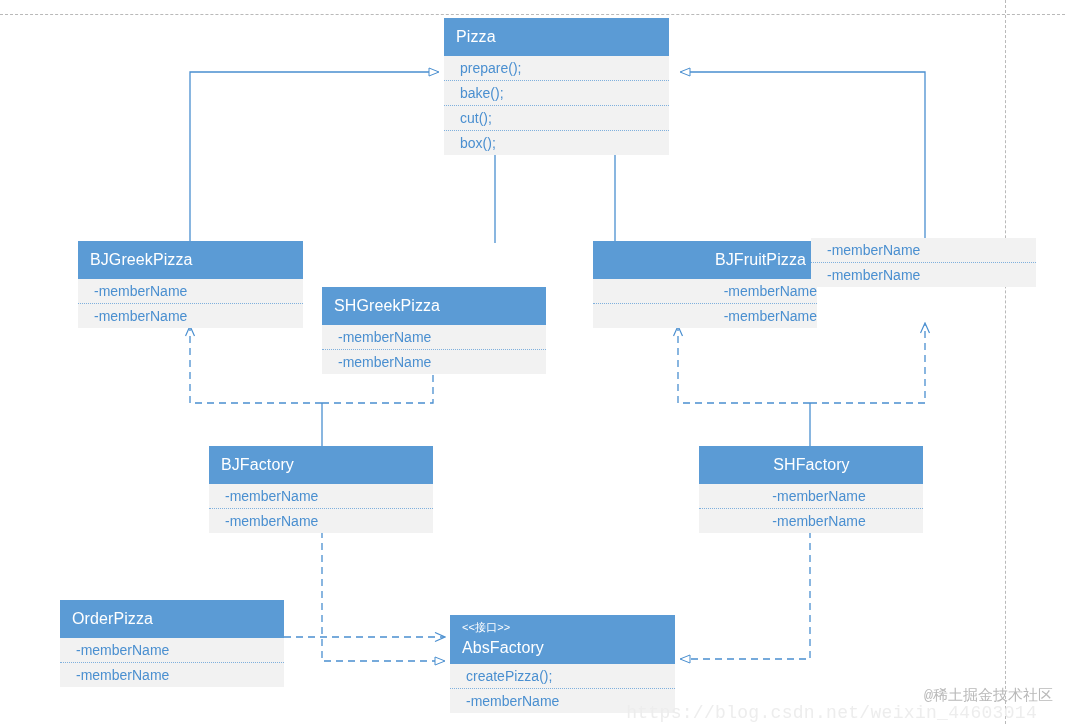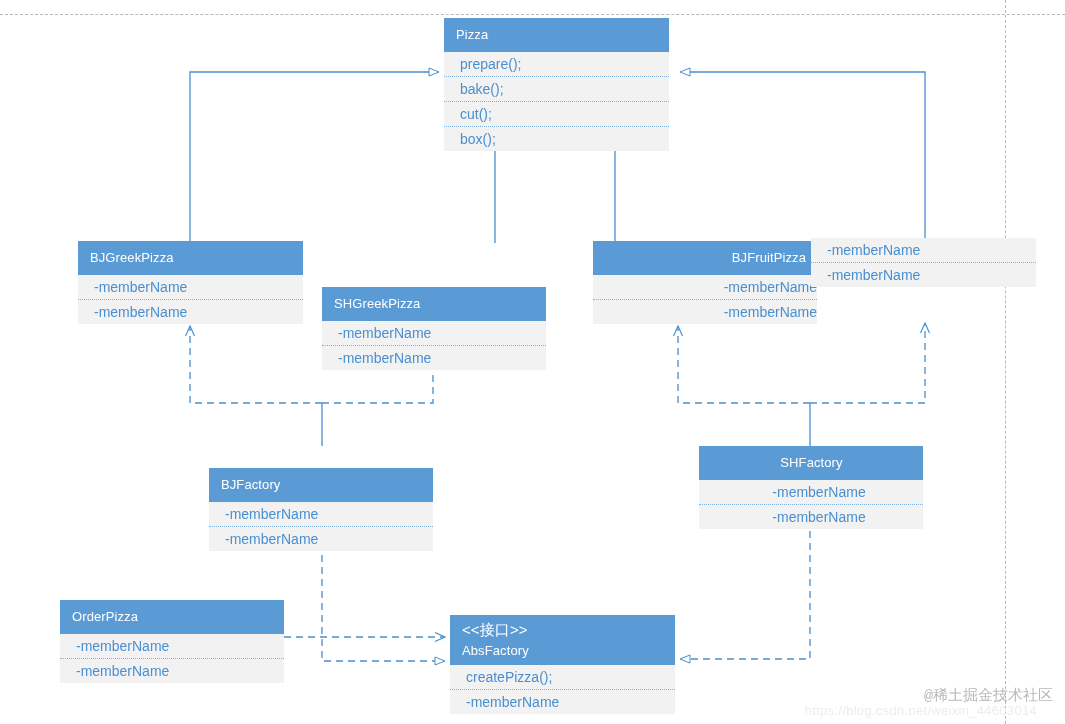--- a/index.html
+++ b/index.html
@@ -13,22 +13,22 @@
   
   .uml{position:absolute;box-sizing:border-box;}
   .uml .hdr{
     background:#5b9bd5;color:#ffffff;
     font-size:13px;line-height:1.25;
     padding:9px 11px 9px 12px;
     box-sizing:border-box;
     letter-spacing:.1px;
   }
   .uml .hdr.two{padding-top:6px;padding-bottom:6px;}
-  .uml .stereo{display:block;font-size:15px;margin-bottom:3px;color:#ffffff;}
-  .uml .cname{display:block;font-size:13px;}
+  .uml .stereo{display:block;font-size:11px;margin-bottom:3px;color:#ffffff;}
+  .uml .cname{display:block;font-size:16px;}
   .uml .body{background:#f2f2f2;box-sizing:border-box;}
   .uml .row{
     color:#4a8fd0;font-size:14px;
     padding:4px 0 4px 16px;
     border-bottom:1px dotted #7fb0dd;
     box-sizing:border-box;
     white-space:nowrap;
   }
   .uml .row:last-child{border-bottom:none;}
 
@@ -37,22 +37,22 @@
 
   
   .wm-cn{
     position:absolute;right:12px;top:686px;
     font-size:15px;color:#b9b9b9;
     font-family:Liberation Mono, monospace;
     white-space:nowrap;
   }
   .wm-url{
     position:absolute;right:28px;top:703px;
-    font-size:13px;color:#ededed;
-    font-family:Liberation Sans, sans-serif;
+    font-size:18px;color:#ededed;
+    font-family:Liberation Mono, monospace;
     white-space:nowrap;letter-spacing:.3px;
   }
 </style>
 </head>
 <body>
 
 <div id="canvas">
 
   <div class="page-guide-v" style="left:1005px;"></div>
   <div class="page-guide-h" style="top:14px;"></div>
@@ -162,21 +162,21 @@
     </div>
   </div>
 
   <div class="uml" style="left:811px;top:238px;width:225px;">
     <div class="body">
       <div class="row">-memberName</div>
       <div class="row">-memberName</div>
     </div>
   </div>
 
-  <div class="uml" style="left:209px;top:446px;width:224px;margin-top:22px;">
+  <div class="uml" style="left:209px;top:446px;width:224px;">
     <div class="hdr">
       <span class="cname">BJFactory</span>
     </div>
     <div class="body">
       <div class="row">-memberName</div>
       <div class="row">-memberName</div>
     </div>
   </div>
 
   <div class="uml" style="left:699px;top:446px;width:224px;text-align:center;">

